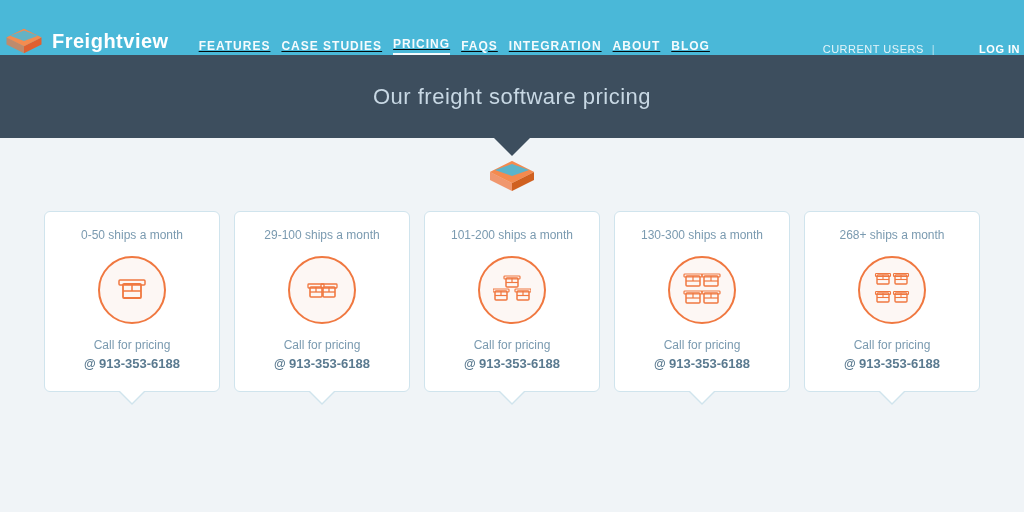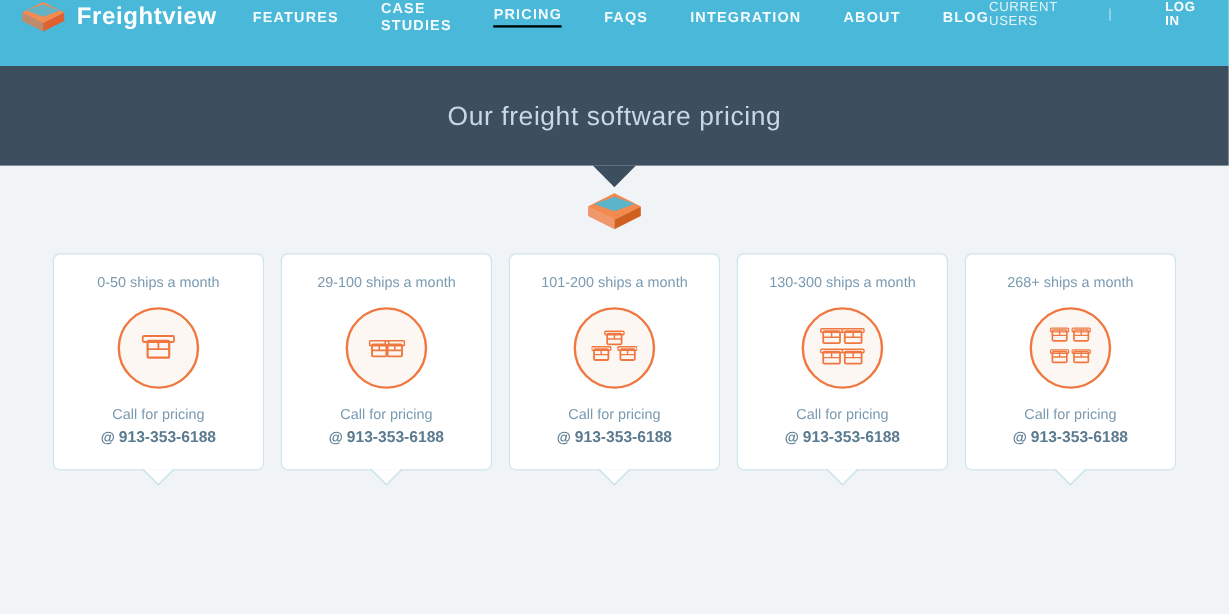--- a/index.html
+++ b/index.html
@@ -3,22 +3,22 @@
   <meta charset="utf-8">
   <style>
     * { margin: 0; padding: 0; box-sizing: border-box; }
     body { font-family: 'Segoe UI', Arial, sans-serif; background: #f0f4f7; width: 1024px; height: 512px; overflow: hidden; }
 
     
     .navbar {
       background: #4ab8d8;
       height: 55px;
       display: flex;
-      align-items: flex-start;
-      padding: 0 16px;
+      align-items: flex-end;
+      padding: 0 4px;
       position: relative;
     }
     .navbar-logo {
       display: flex;
       align-items: center;
       gap: 8px;
       margin-right: 30px;
     }
     .logo-icon {
       width: 40px;
@@ -26,34 +26,35 @@
     }
     .logo-text {
       color: white;
       font-size: 20px;
       font-weight: 600;
       letter-spacing: 0.5px;
     }
     .nav-links {
       display: flex;
       align-items: center;
-      gap: 35px;
+      gap: 11px;
       flex: 1;
+      text-decoration: underline;
     }
     .nav-link {
       color: white;
       text-decoration: none;
       font-size: 12px;
       font-weight: 600;
       letter-spacing: 1px;
       text-transform: uppercase;
       opacity: 0.95;
     }
     .nav-link.active {
-      border-bottom: 2px solid #000000;
+      border-bottom: 2px solid #ffffff;
       padding-bottom: 2px;
     }
     .nav-right {
       display: flex;
       align-items: center;
       gap: 8px;
       font-size: 11px;
       color: rgba(255,255,255,0.85);
       text-transform: uppercase;
       letter-spacing: 0.5px;

